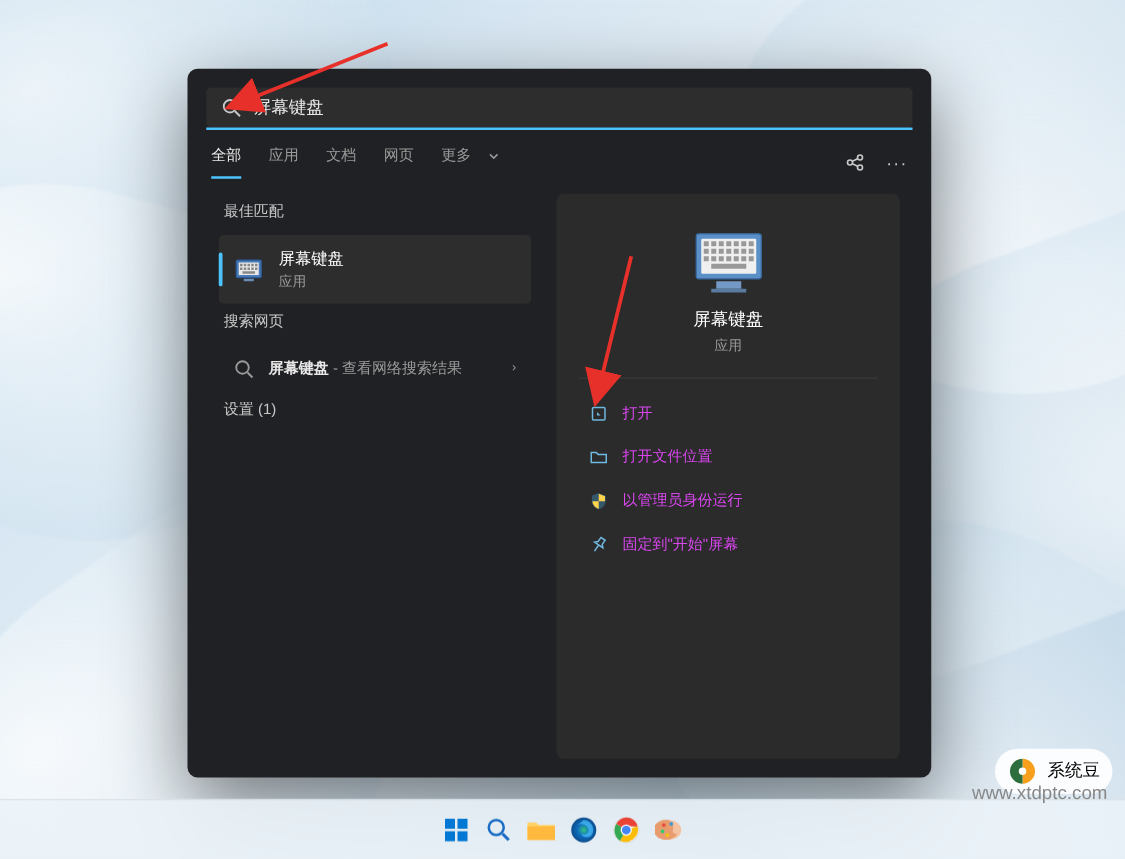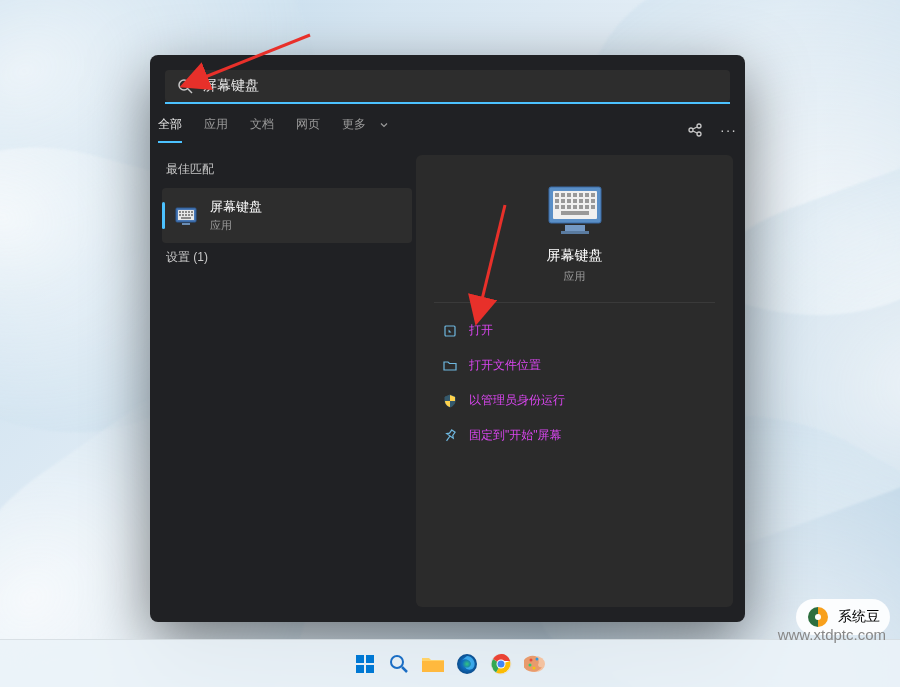--- a/index.html
+++ b/index.html
@@ -10,28 +10,28 @@
 .p2{width:350px;height:280px;top:150px;left:-120px;transform:rotate(15deg)}
 .p3{width:380px;height:320px;bottom:-80px;left:-60px;transform:rotate(-35deg)}
 .p4{width:420px;height:340px;top:-30px;right:-100px;transform:rotate(200deg)}
 .p5{width:360px;height:300px;top:200px;right:-120px;transform:rotate(160deg)}
 .p6{width:400px;height:320px;bottom:-60px;right:-80px;transform:rotate(210deg)}
 .search-window{position:absolute;top:55px;left:150px;width:595px;height:567px;background:#202124;border-radius:8px;box-shadow:0 20px 60px rgba(0,0,0,0.5);display:flex;flex-direction:column}
 .search-bar{margin:15px 15px 0;padding:8px 12px;background:#2d2d2d;border-radius:4px;display:flex;align-items:center;gap:10px}
 .search-icon-svg{width:16px;height:16px;flex-shrink:0}
 .search-input{flex:1;background:transparent;border:none;outline:none;color:#e8e8e8;font-size:14px}
 .search-underline{height:2px;background:#4cc2ff;margin:0 15px}
-.tabs-row{display:flex;align-items:center;justify-content:space-between;padding:12px 8px 0}
+.tabs-row{display:flex;align-items:center;justify-content:space-between;padding:12px 19px 0}
 .tabs{display:flex;gap:22px;font-size:12px;color:#9a9a9a}
 .tab{cursor:pointer;padding-bottom:10px;position:relative}
 .tab.active{color:#e8e8e8}
 .tab.active::after{content:"";position:absolute;bottom:0;left:0;right:0;height:2px;background:#4cc2ff}
 .tab-more{display:flex;align-items:center;gap:14px}
 .top-actions{display:flex;gap:16px;color:#c8c8c8;font-size:14px;align-items:center}
-.main-area{display:flex;flex:1;padding:12px 12px 15px;gap:4px;overflow:hidden}
+.main-area{display:flex;flex:1;padding:12px 25px 15px;gap:20px;overflow:hidden}
 .left-col{width:250px;display:flex;flex-direction:column}
 .section-label{color:#c8c8c8;font-size:12px;margin:6px 4px 10px}
 .result-item{display:flex;align-items:center;gap:12px;padding:10px 12px;border-radius:4px;cursor:pointer}
 .result-item.selected{background:#2d2d2d;position:relative}
 .result-item.selected::before{content:"";position:absolute;left:0;top:25%;bottom:25%;width:3px;background:#4cc2ff;border-radius:2px}
 .app-icon-small{width:24px;height:24px;flex-shrink:0}
 .result-text{display:flex;flex-direction:column;gap:2px}
 .result-title{color:#fff;font-size:13px;font-weight:500}
 .result-sub{color:#9a9a9a;font-size:11px}
 .web-item{display:flex;align-items:center;justify-content:space-between;padding:10px 12px;cursor:pointer}
@@ -121,20 +121,31 @@
             <rect x="17" y="10" width="2" height="2" fill="#888"></rect>
             <rect x="7" y="13" width="10" height="2" fill="#888"></rect>
             <rect x="8" y="19" width="8" height="2" fill="#6a8db5"></rect>
           </svg>
         <div class="result-text">
           <div class="result-title">屏幕键盘</div>
           <div class="result-sub">应用</div>
         </div>
       </div>
 
+      <div class="section-label">搜索网页</div>
+      <div class="web-item">
+        <div class="web-left">
+          <svg width="16" height="16" viewBox="0 0 16 16">
+              <circle cx="7" cy="7" r="5" fill="none" stroke="#9a9a9a" stroke-width="1.5"></circle>
+              <line x1="11" y1="11" x2="15" y2="15" stroke="#9a9a9a" stroke-width="1.5"></line>
+            </svg>
+          <div class="web-text"><b>屏幕键盘</b><span class="dim"> - 查看网络搜索结果</span></div>
+        </div>
+        <span class="chevron">›</span>
+      </div>
 
       <div class="section-label" style="">设置 (1)</div>
     </div>
 
     <div class="right-col">
       <svg class="preview-icon" viewBox="0 0 64 52">
           <rect x="6" y="4" width="52" height="36" rx="2" fill="#5a8fc7" stroke="#3a6ba5" stroke-width="1"></rect>
           <rect x="10" y="8" width="44" height="28" rx="1" fill="#f0f0f0"></rect>
           <g fill="#999">
             <rect x="12" y="10" width="4" height="4"></rect>

